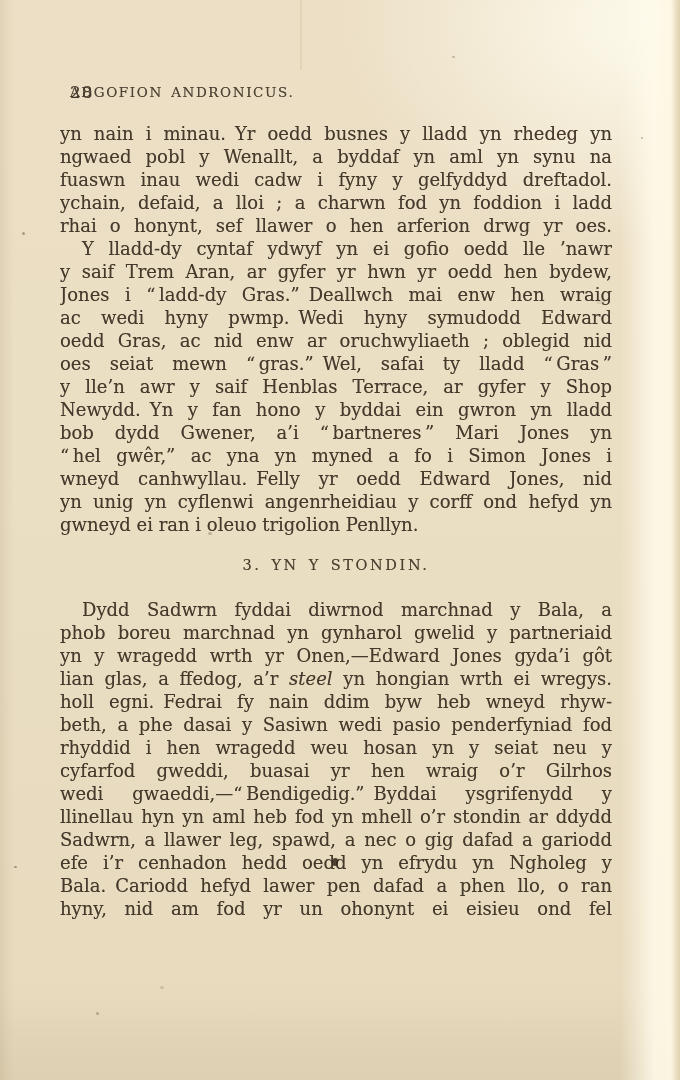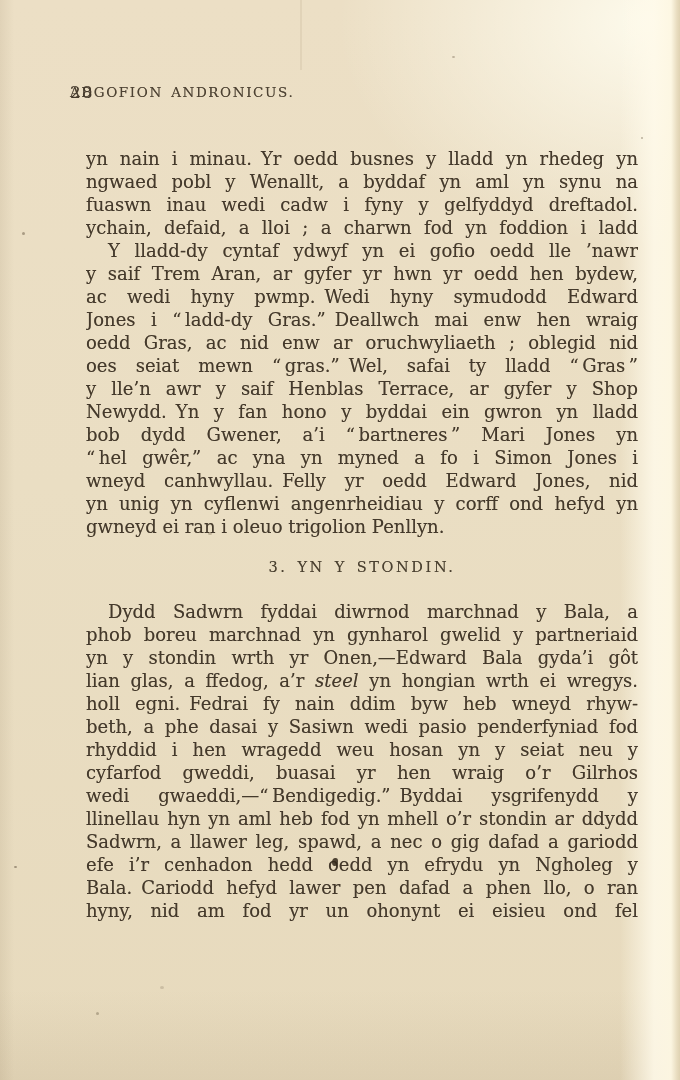--- a/index.html
+++ b/index.html
@@ -17,21 +17,21 @@
       linear-gradient(180deg, #ecdfc5 0%, #eadec3 45%, #e7dabd 100%);
   }
   .running-header{position:absolute;top:82px;left:70px;width:552px;height:20px;}
   .page-num{position:absolute;left:0;top:0;font-size:17px;letter-spacing:1px;}
   .running-title{
     display:block;text-align:left;
     font-size:13.5px;letter-spacing:1.6px;
     padding-top:2px;color:#4d4233;
     text-shadow:0 0 .6px rgba(77,66,51,.55);
   }
-  .textblock{position:absolute;left:86px;top:122px;width:552px;margin-top:25px;}
+  .textblock{position:absolute;left:60px;top:122px;width:552px;}
   .line{
     font-size:18px;line-height:23px;max-height:23px;overflow:hidden;
     text-align:justify;text-align-last:justify;
     text-shadow:0 0 .6px rgba(68,57,43,.45);
   }
   .line.last{text-align-last:left;}
   .line.indent{text-indent:22px;}
   .it{font-style:italic;}
   .section-heading{
     margin:21px 0 25px 0;
@@ -64,44 +64,45 @@
     <span class="running-title">ADGOFION ANDRONICUS.</span>
   </div>
 
   <div class="textblock">
 
     <div class="para">
       <div class="line">yn nain i minau. Yr oedd busnes y lladd yn rhedeg yn</div>
       <div class="line">ngwaed pobl y Wenallt, a byddaf yn aml yn synu na</div>
       <div class="line">fuaswn inau wedi cadw i fyny y gelfyddyd dreftadol.</div>
       <div class="line">ychain, defaid, a lloi ; a charwn fod yn foddion i ladd</div>
+      <div class="line">rhai o honynt, sef llawer o hen arferion drwg yr oes.</div>
     </div>
 
     <div class="para">
       <div class="line indent">Y lladd-dy cyntaf ydwyf yn ei gofio oedd lle ’nawr</div>
       <div class="line">y saif Trem Aran, ar gyfer yr hwn yr oedd hen bydew,</div>
+      <div class="line">Jones i “ ladd-dy Gras.” Deallwch mai enw hen wraig</div>
       <div class="line">ac wedi hyny pwmp. Wedi hyny symudodd Edward</div>
-      <div class="line">Jones i “ ladd-dy Gras.” Deallwch mai enw hen wraig</div>
       <div class="line">oedd Gras, ac nid enw ar oruchwyliaeth ; oblegid nid</div>
       <div class="line">oes seiat mewn “ gras.” Wel, safai ty lladd “ Gras ”</div>
       <div class="line">y lle’n awr y saif Henblas Terrace, ar gyfer y Shop</div>
       <div class="line">Newydd. Yn y fan hono y byddai ein gwron yn lladd</div>
       <div class="line">bob dydd Gwener, a’i “ bartneres ” Mari Jones yn</div>
       <div class="line">“ hel gwêr,” ac yna yn myned a fo i Simon Jones i</div>
       <div class="line">wneyd canhwyllau. Felly yr oedd Edward Jones, nid</div>
       <div class="line">yn unig yn cyflenwi angenrheidiau y corff ond hefyd yn</div>
       <div class="line last">gwneyd ei ran i oleuo trigolion Penllyn.</div>
     </div>
 
     <div class="section-heading">3. YN Y STONDIN.</div>
 
     <div class="para">
       <div class="line indent">Dydd Sadwrn fyddai diwrnod marchnad y Bala, a</div>
       <div class="line">phob boreu marchnad yn gynharol gwelid y partneriaid</div>
-      <div class="line">yn y stondin wrth yr Onen,—Edward Bala gyda’i gôt</div>
+      <div class="line">yn y wragedd wrth yr Onen,—Edward Jones gyda’i gôt</div>
       <div class="line"><span>lian glas, a ffedog, a’r </span><span class="it">steel</span><span> yn hongian wrth ei wregys.</span></div>
       <div class="line">holl egni. Fedrai fy nain ddim byw heb wneyd rhyw-</div>
       <div class="line">beth, a phe dasai y Sasiwn wedi pasio penderfyniad fod</div>
       <div class="line">rhyddid i hen wragedd weu hosan yn y seiat neu y</div>
       <div class="line">cyfarfod gweddi, buasai yr hen wraig o’r Gilrhos</div>
       <div class="line">wedi gwaeddi,—“ Bendigedig.” Byddai ysgrifenydd y</div>
       <div class="line">llinellau hyn yn aml heb fod yn mhell o’r stondin ar ddydd</div>
       <div class="line">Sadwrn, a llawer leg, spawd, a nec o gig dafad a gariodd</div>
       <div class="line">efe i’r cenhadon hedd oedd yn efrydu yn Ngholeg y</div>
       <div class="line">Bala. Cariodd hefyd lawer pen dafad a phen llo, o ran</div>

